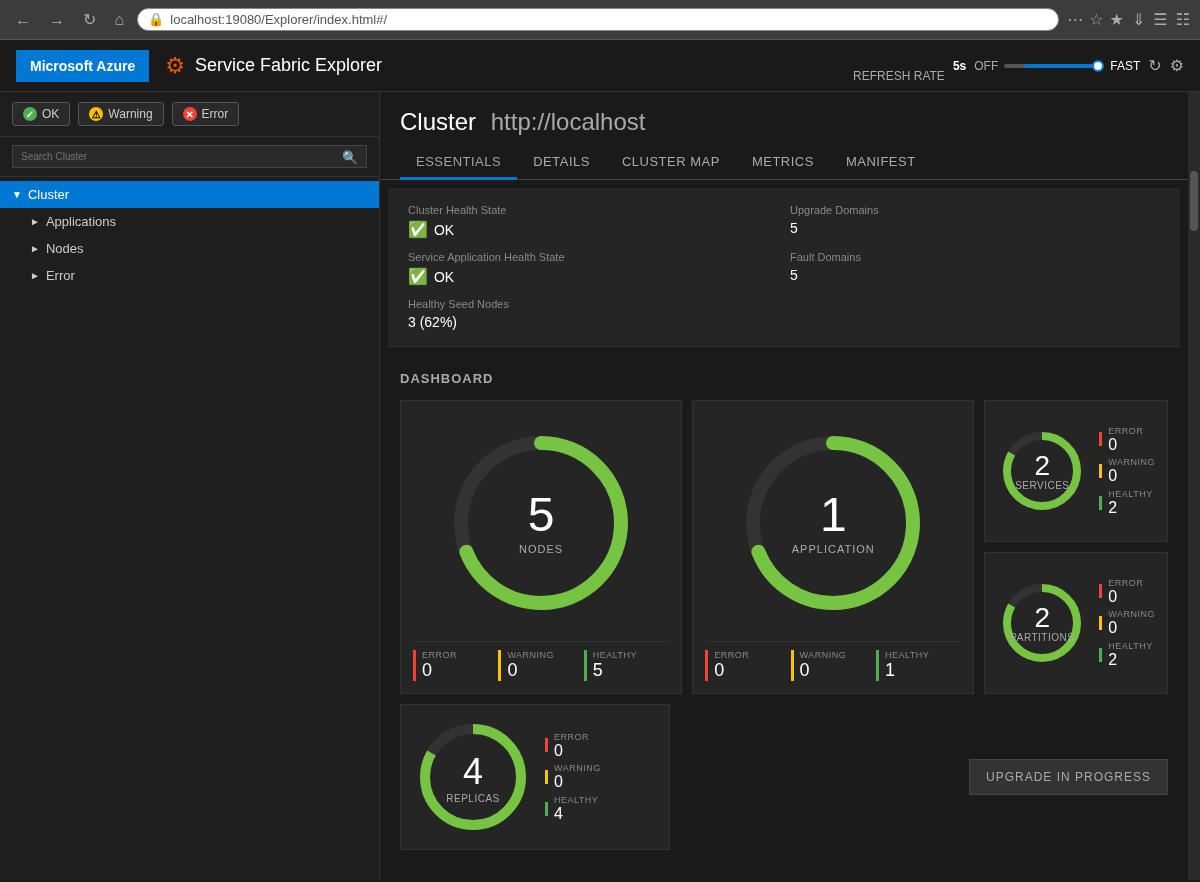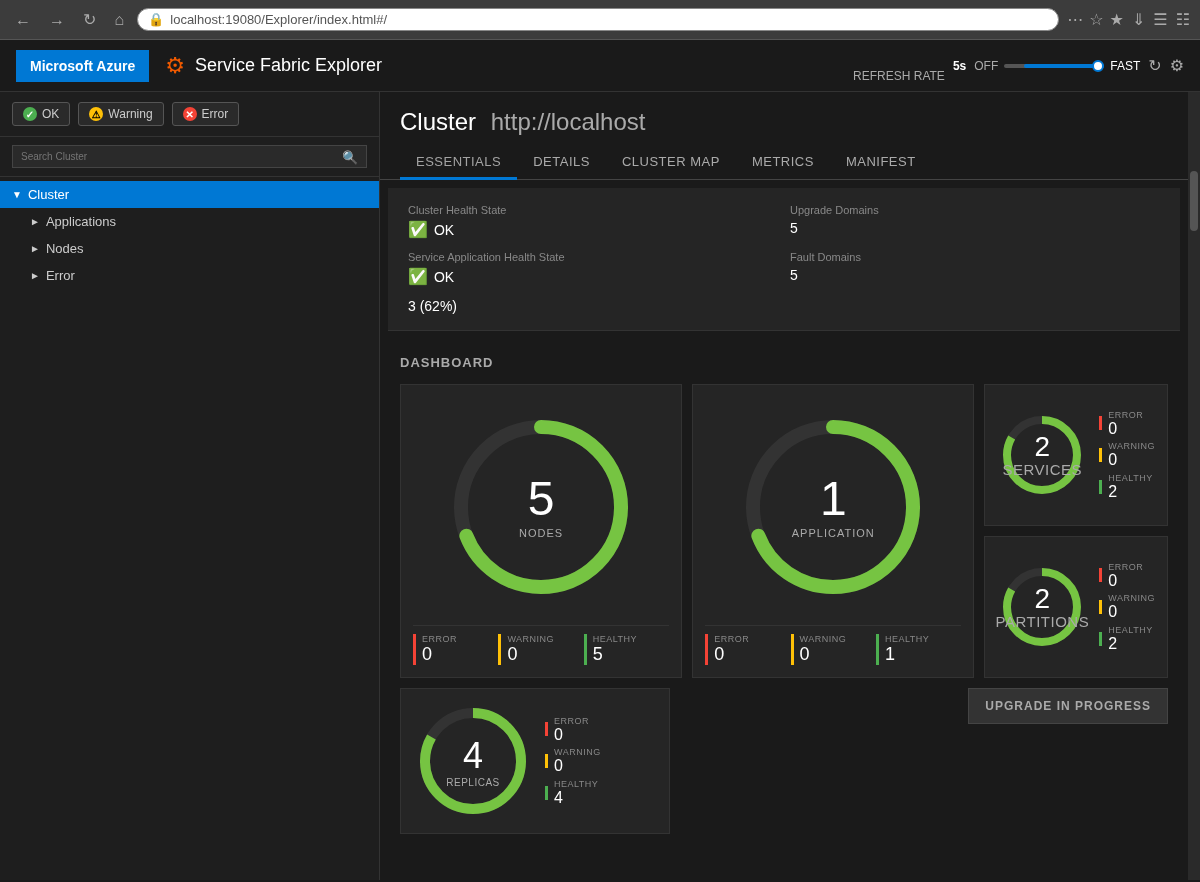--- a/index.html
+++ b/index.html
@@ -85,21 +85,21 @@
     .stat-item.error { border-left-color: #f44336; }
     .stat-item.warning { border-left-color: #ffc107; }
     .stat-item.healthy { border-left-color: #4caf50; }
     .stat-label { font-size: 9px; color: #888; letter-spacing: 0.5px; }
     .stat-value { font-size: 18px; color: #fff; font-weight: 300; }
 
     .small-card { background: #252525; border: 1px solid #333; padding: 12px; display: flex; align-items: center; gap: 12px; }
     .small-donut { position: relative; width: 90px; height: 90px; flex-shrink: 0; }
     .small-donut-label { position: absolute; top: 50%; left: 50%; transform: translate(-50%, -50%); text-align: center; }
     .small-donut-number { font-size: 28px; color: #fff; font-weight: 300; line-height: 1; }
-    .small-donut-text { font-size: 15px; color: #aaa; letter-spacing: 0.5px; }
+    .small-donut-text { font-size: 10px; color: #aaa; letter-spacing: 0.5px; }
     .small-stats { display: flex; flex-direction: column; gap: 4px; }
     .small-stat { display: flex; align-items: center; gap: 6px; }
     .small-stat-bar { width: 3px; height: 14px; }
     .small-stat-bar.error { background: #f44336; }
     .small-stat-bar.warning { background: #ffc107; }
     .small-stat-bar.healthy { background: #4caf50; }
     .small-stat-info { display: flex; flex-direction: column; }
     .small-stat-label { font-size: 9px; color: #888; letter-spacing: 0.5px; }
     .small-stat-value { font-size: 16px; color: #fff; font-weight: 300; line-height: 1.1; }
 
@@ -240,20 +240,21 @@
               <span>OK</span>
             </div>
           </div>
           <div class="info-group">
             <div class="info-label">Fault Domains</div>
             <div class="info-value">
               <span>5</span>
             </div>
           </div>
           <div class="info-group">
+            <div class="info-label">Healthy Seed Nodes</div>
             <div class="info-value">
               <span>3 (62%)</span>
             </div>
           </div>
         </div>
 
         <div class="dashboard-section">
           <div class="dashboard-title">DASHBOARD</div>
 
           <div class="dashboard-grid">
@@ -420,21 +421,21 @@
                     <div class="small-stat-bar healthy"></div>
                     <div class="small-stat-info">
                       <div class="small-stat-label">HEALTHY</div>
                       <div class="small-stat-value">4</div>
                     </div>
                   </div>
                 </div>
               </div>
             </div>
 
-            <div style="display:flex; flex-direction:column; justify-content:flex-start;font-weight:bold;">
+            <div style="display:flex; flex-direction:column; justify-content:center;">
               <div class="upgrade-banner">
                 <span>UPGRADE IN PROGRESS</span>
               </div>
             </div>
           </div>
         </div>
       </div>
 
       <div class="scroll-track">
         <div class="scroll-thumb"></div>

